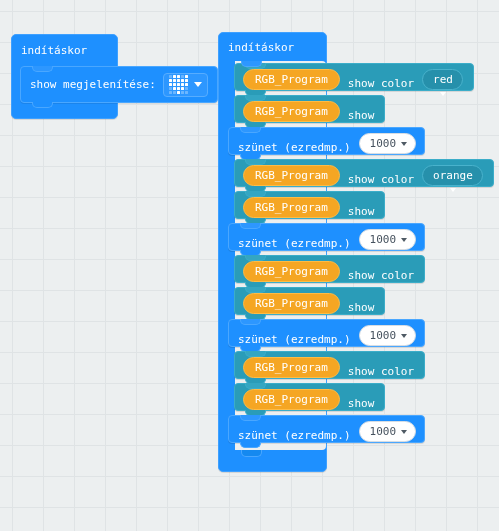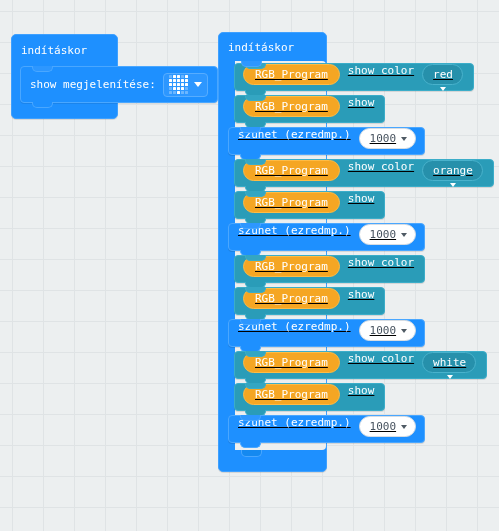--- a/index.html
+++ b/index.html
@@ -208,24 +208,23 @@
     border-right: 1px solid #4aa7ff;
     border-bottom: 1px solid #4aa7ff;
     border-radius: 0 0 5px 5px;
   }
 
   
   .stmt {
     position: absolute;
     height: 28px;
     display: flex;
-    align-items: flex-start;
+    align-items: flex-end;
     border-radius: 4px;
     box-sizing: border-box;
-    text-decoration: underline;
   }
   
   .stmt.teal {
     left: 234px;
     background: #2a9cb8;
     border: 1px solid #3badc9;
     padding: 0 10px 0 8px;
     gap: 8px;
     box-shadow: 0 1px 0 rgba(0,0,0,0.10);
   }
@@ -437,24 +436,20 @@
         <div class="stmt pause" style="top: 319px;">
           <span class="btxt">szünet (ezredmp.)</span>
           <span class="num-pill">
             <span class="val">1000</span>
             <span class="caret sm dark"></span>
           </span>
         </div>
         <div class="stmt teal" style="top: 351px;">
           <span class="fn-pill">RGB_Program</span>
           <span class="btxt">show color</span>
-          <span class="color-pill">
-            <span class="btxt">white</span>
-            <span class="caret sm"></span>
-          </span>
         </div>
         <div class="stmt teal" style="top: 383px;">
           <span class="fn-pill">RGB_Program</span>
           <span class="btxt">show</span>
         </div>
         <div class="stmt pause" style="top: 415px;">
           <span class="btxt">szünet (ezredmp.)</span>
           <span class="num-pill">
             <span class="val">1000</span>
             <span class="caret sm dark"></span>

